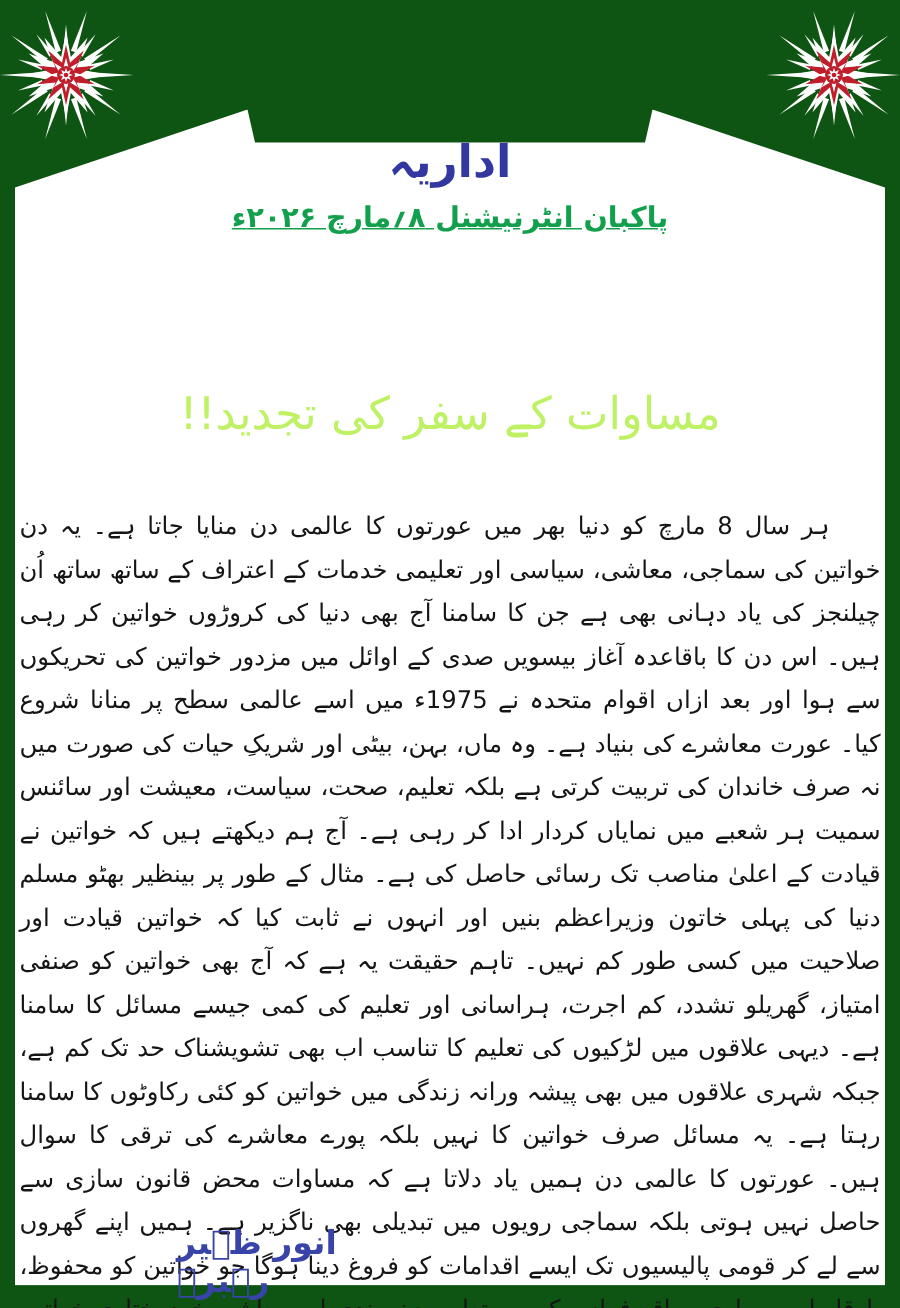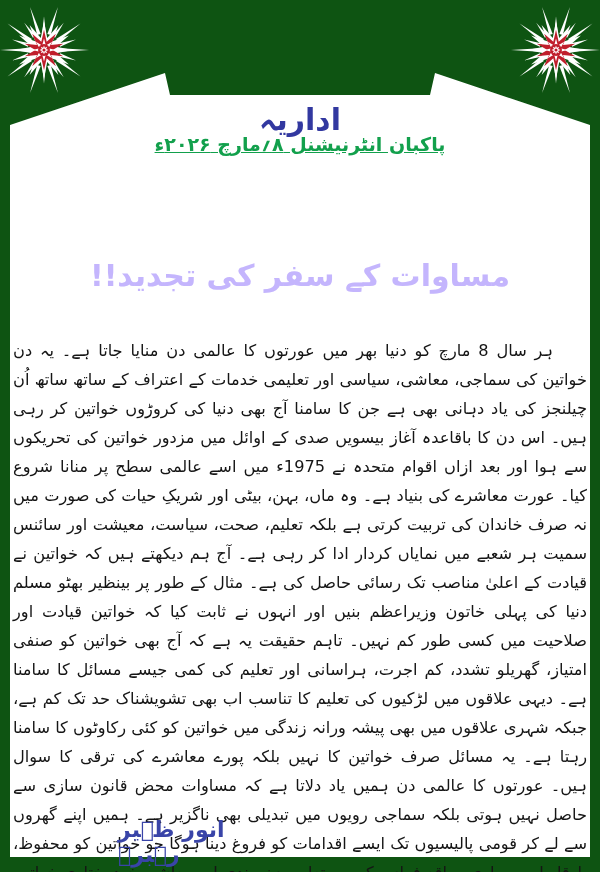--- a/index.html
+++ b/index.html
@@ -11,24 +11,24 @@
   
   #panel{
     position:absolute;left:10px;top:0;width:580px;height:857px;background:#ffffff;
     clip-path:polygon(0px 125px,155px 73px,160px 95px,420px 95px,425px 73px,
                       580px 125px,580px 857px,0px 857px);
   }
   .orn{position:absolute;width:96px;height:96px;}
   #orn-left{left:-4px;top:2px;}
   #orn-right{right:-4px;top:2px;}
   .center-line{position:absolute;left:0;width:100%;text-align:center;direction:rtl;}
-  #title{top:102px;font-size:30px;font-weight:bold;color:#3238A0;}
+  #title{top:90px;font-size:30px;font-weight:bold;color:#3238A0;}
   #masthead{top:133px;font-size:19px;font-weight:600;color:#12A04C;text-decoration:underline;}
   #headline{top:178px;font-size:36px;font-weight:bold;color:#12A04C;}
-  #subheadline{top:258px;font-size:30px;font-weight:700;color:#c4b5fd;letter-spacing:-0.5px;}
+  #subheadline{top:258px;font-size:30px;font-weight:400;color:#bef264;letter-spacing:-0.5px;}
   #body-text{
     position:absolute;top:336px;left:13px;right:13px;direction:rtl;
     text-align:justify;font-size:16.2px;line-height:29px;color:#151515;
     text-indent:34px;
   }
   #signature{
     position:absolute;top:817px;left:118px;width:150px;text-align:left;direction:rtl;
     font-size:22px;font-weight:bold;color:#3944A8;
   }
 </style>

